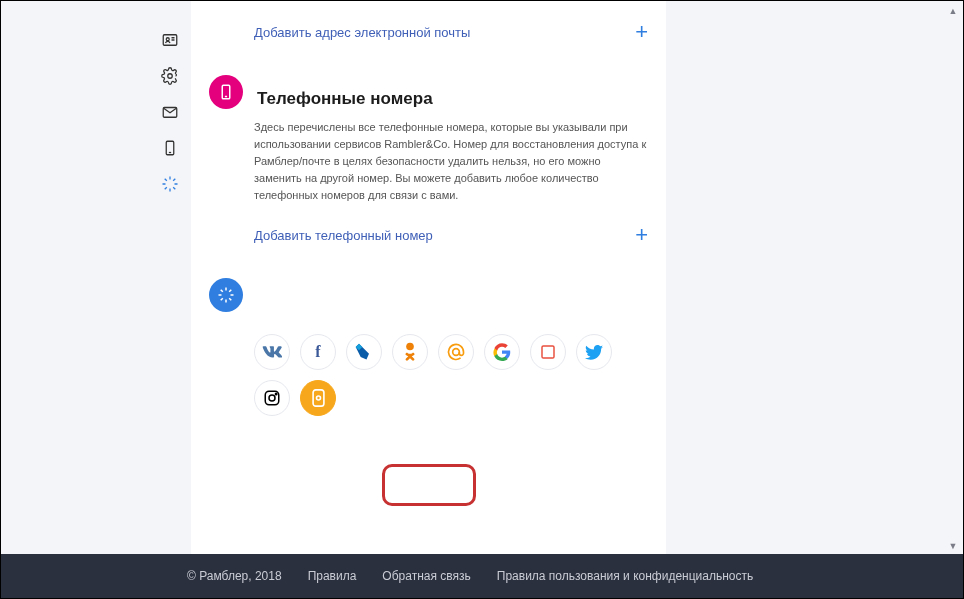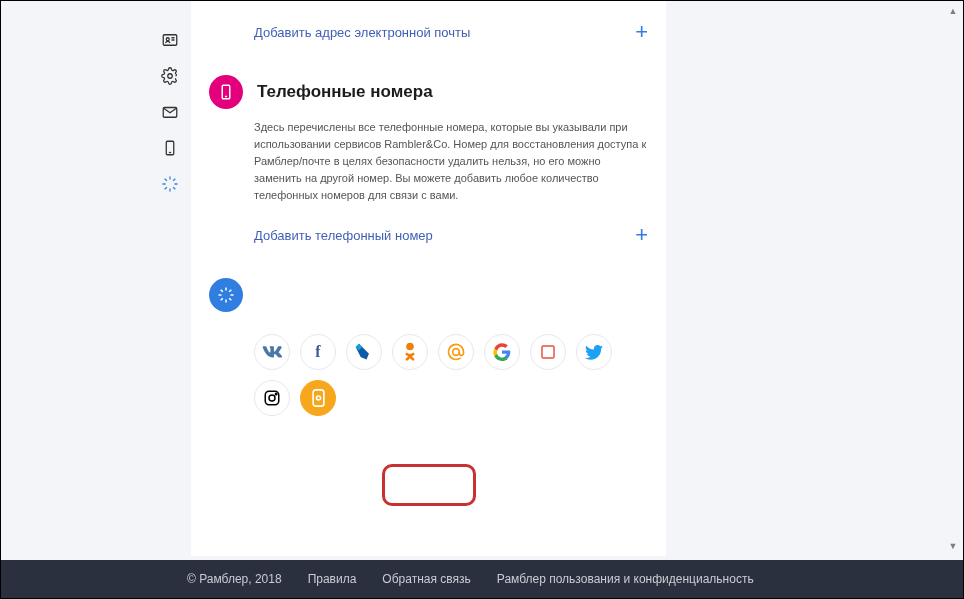--- a/index.html
+++ b/index.html
@@ -8,32 +8,32 @@
 .sidebar { width: 160px; padding-top: 30px; display: flex; flex-direction: column; align-items: flex-end; padding-right: 12px; gap: 18px; }
 .nav-icon { width: 18px; height: 18px; display: flex; align-items: center; justify-content: center; color: #333; cursor: pointer; }
 .nav-icon.active { color: #2f7ee0; }
 .nav-icon svg { width: 18px; height: 18px; }
 .content { flex: 0 0 475px; background: #fff; min-height: 555px; padding: 0 18px; }
 .spacer-right { flex: 1; background: #f4f5f8; }
 .add-row { display: flex; justify-content: space-between; align-items: center; padding: 18px 0 20px 45px; }
 .add-link { color: #3f5fb7; font-size: 13px; cursor: pointer; }
 .add-plus { color: #2f7ee0; font-size: 22px; font-weight: 300; cursor: pointer; }
 .section { margin-top: 10px; }
-.section-head { display: flex; align-items: center; gap: 14px; }
+.section-head { display: flex; align-items: flex-end; gap: 14px; }
 .badge { width: 34px; height: 34px; border-radius: 50%; display: flex; align-items: center; justify-content: center; color: #fff; flex-shrink: 0; }
 .badge.pink { background: #e4007d; }
 .badge.blue { background: #2f7ee0; }
 .badge svg { width: 18px; height: 18px; }
 .section-title { font-size: 17px; color: #1c1c1c; font-weight: 600; }
 .section-body { padding: 10px 0 0 45px; color: #555; font-size: 11px; line-height: 1.55; }
 .social-row { display: flex; gap: 10px; padding: 22px 0 0 45px; flex-wrap: wrap; }
 .social-btn { width: 36px; height: 36px; border-radius: 50%; background: #fff; border: 1px solid #e6e8ee; display: flex; align-items: center; justify-content: center; cursor: pointer; font-size: 16px; font-weight: 700; }
 .delete-wrap { display: flex; justify-content: center; margin-top: 48px; padding-bottom: 20px; }
 .delete-box { border: 3px solid #c73131; border-radius: 10px; padding: 18px 44px; }
-.footer { position: absolute; bottom: 0; left: 0; right: 0; height: 38px; background: #2b303f; color: #c9ccd4; font-size: 12px; display: flex; align-items: center; padding-left: 186px; gap: 26px; }
+.footer { position: absolute; bottom: 0; left: 0; right: 0; height: 44px; background: #2b303f; color: #c9ccd4; font-size: 12px; display: flex; align-items: center; padding-left: 186px; gap: 26px; }
 .footer a { color: #c9ccd4; text-decoration: none; cursor: pointer; }
 .scrollbar { position: absolute; right: 2px; top: 2px; width: 16px; height: 551px; background: #f4f5f8; }
 .scroll-arrow { width: 16px; height: 16px; font-size: 9px; color: #7a7d87; display: flex; align-items: center; justify-content: center; cursor: pointer; }
 .scroll-arrow.top { position: absolute; top: 0; }
 .scroll-arrow.btm { position: absolute; bottom: 0; }
 </style>
 </head>
 <body>
 
 <div class="page">
@@ -168,19 +168,19 @@
     </div>
   </div>
 
   <div class="spacer-right"></div>
 </div>
 
 <div class="footer">
   <span>© Рамблер, 2018</span>
   <a>Правила</a>
   <a>Обратная связь</a>
-  <a>Рамблер пользования и конфиденциальность</a>
+  <a>Правила пользования и конфиденциальность</a>
 </div>
 
 <div class="scrollbar">
   <div class="scroll-arrow top">▲</div>
   <div class="scroll-arrow btm">▼</div>
 </div>
 
 </body></html>

